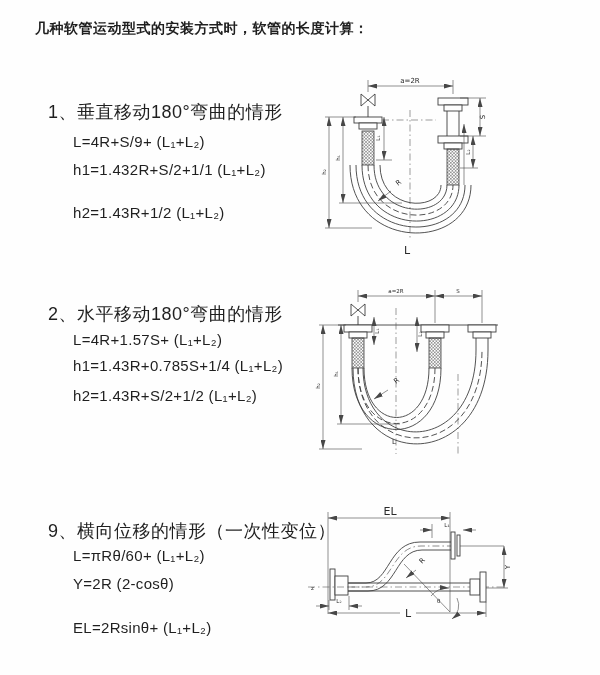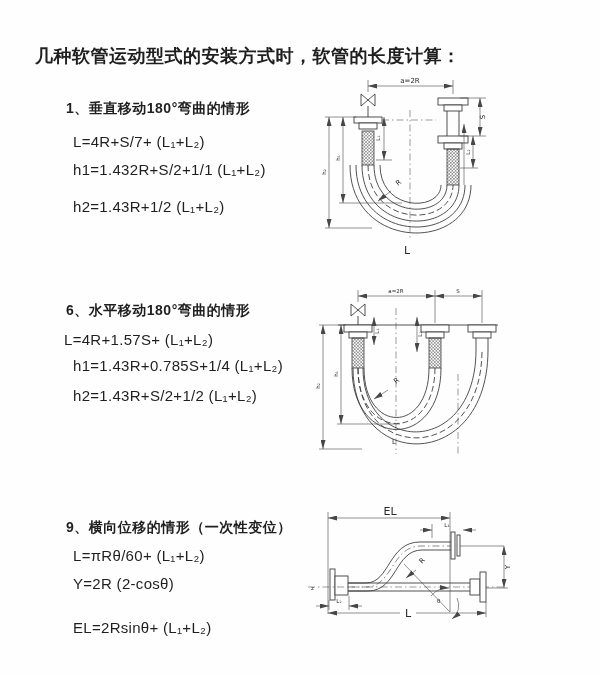--- a/index.html
+++ b/index.html
@@ -1,45 +1,45 @@
 <!DOCTYPE html>
 <html><head>
 <meta charset="utf-8">
 <style>
   html,body{margin:0;padding:0;}
   body{
     width:600px;height:675px;background:#fefefe;position:relative;overflow:hidden;
     font-family:"Liberation Sans","DejaVu Sans",sans-serif;color:#1f1f1f;
   }
   .t{position:absolute;white-space:nowrap;}
-  .title{font-size:18px;font-weight:700;letter-spacing:.5px;margin-top:24px;}
-  .heading{font-size:14px;font-weight:700;letter-spacing:.5px;margin-left:18px;}
+  .title{font-size:14px;font-weight:700;letter-spacing:.5px;}
+  .heading{font-size:18px;font-weight:400;letter-spacing:.5px;}
   .formula{font-size:15px;letter-spacing:.3px;}
   svg{position:absolute;}
   svg text{font-family:"DejaVu Sans","Liberation Sans",sans-serif;fill:#2a2a2a;}
   .lbl{font-size:7px;}
   .lbl-s{font-size:5.5px;}
   .lbl-b{font-size:11px;}
   .ln{stroke:#3f3f3f;stroke-width:.9;fill:none;}
   .dim{stroke:#474747;stroke-width:.6;fill:none;}
   .cl{stroke:#5a5a5a;stroke-width:.6;fill:none;stroke-dasharray:7 3 1.5 3;}
   .fl{fill:#fefefe;stroke:#3f3f3f;stroke-width:.9;}
 </style>
 </head>
 <body>
 
 <div class="t title" style="left:35px;top:20px">几种软管运动型式的安装方式时，软管的长度计算：</div>
 
 <div class="t heading" style="left:48px;top:100px">1、垂直移动180°弯曲的情形</div>
-<div class="t formula" style="left:73px;top:133px">L=4R+S/7+ (L₁+L₂)</div>
+<div class="t formula" style="left:73px;top:133px">L=4R+S/9+ (L₁+L₂)</div>
 <div class="t formula" style="left:73px;top:161px">h1=1.432R+S/2+1/1 (L₁+L₂)</div>
-<div class="t formula" style="left:73px;top:198px">h2=1.43R+1/2 (L₁+L₂)</div>
-
-<div class="t heading" style="left:48px;top:302px">6、水平移动180°弯曲的情形</div>
-<div class="t formula" style="left:64px;top:331px">L=4R+1.57S+ (L₁+L₂)</div>
+<div class="t formula" style="left:73px;top:204px">h2=1.43R+1/2 (L₁+L₂)</div>
+
+<div class="t heading" style="left:48px;top:302px">2、水平移动180°弯曲的情形</div>
+<div class="t formula" style="left:73px;top:331px">L=4R+1.57S+ (L₁+L₂)</div>
 <div class="t formula" style="left:73px;top:357px">h1=1.43R+0.785S+1/4 (L₁+L₂)</div>
 <div class="t formula" style="left:73px;top:387px">h2=1.43R+S/2+1/2 (L₁+L₂)</div>
 
 <div class="t heading" style="left:48px;top:519px">9、横向位移的情形（一次性变位）</div>
 <div class="t formula" style="left:73px;top:547px">L=πRθ/60+ (L₁+L₂)</div>
 <div class="t formula" style="left:73px;top:575px">Y=2R (2-cosθ)</div>
 <div class="t formula" style="left:73px;top:619px">EL=2Rsinθ+ (L₁+L₂)</div>
 
 <svg style="left:310px;top:70px" width="290" height="196" viewBox="0 0 290 196">
   <defs>

